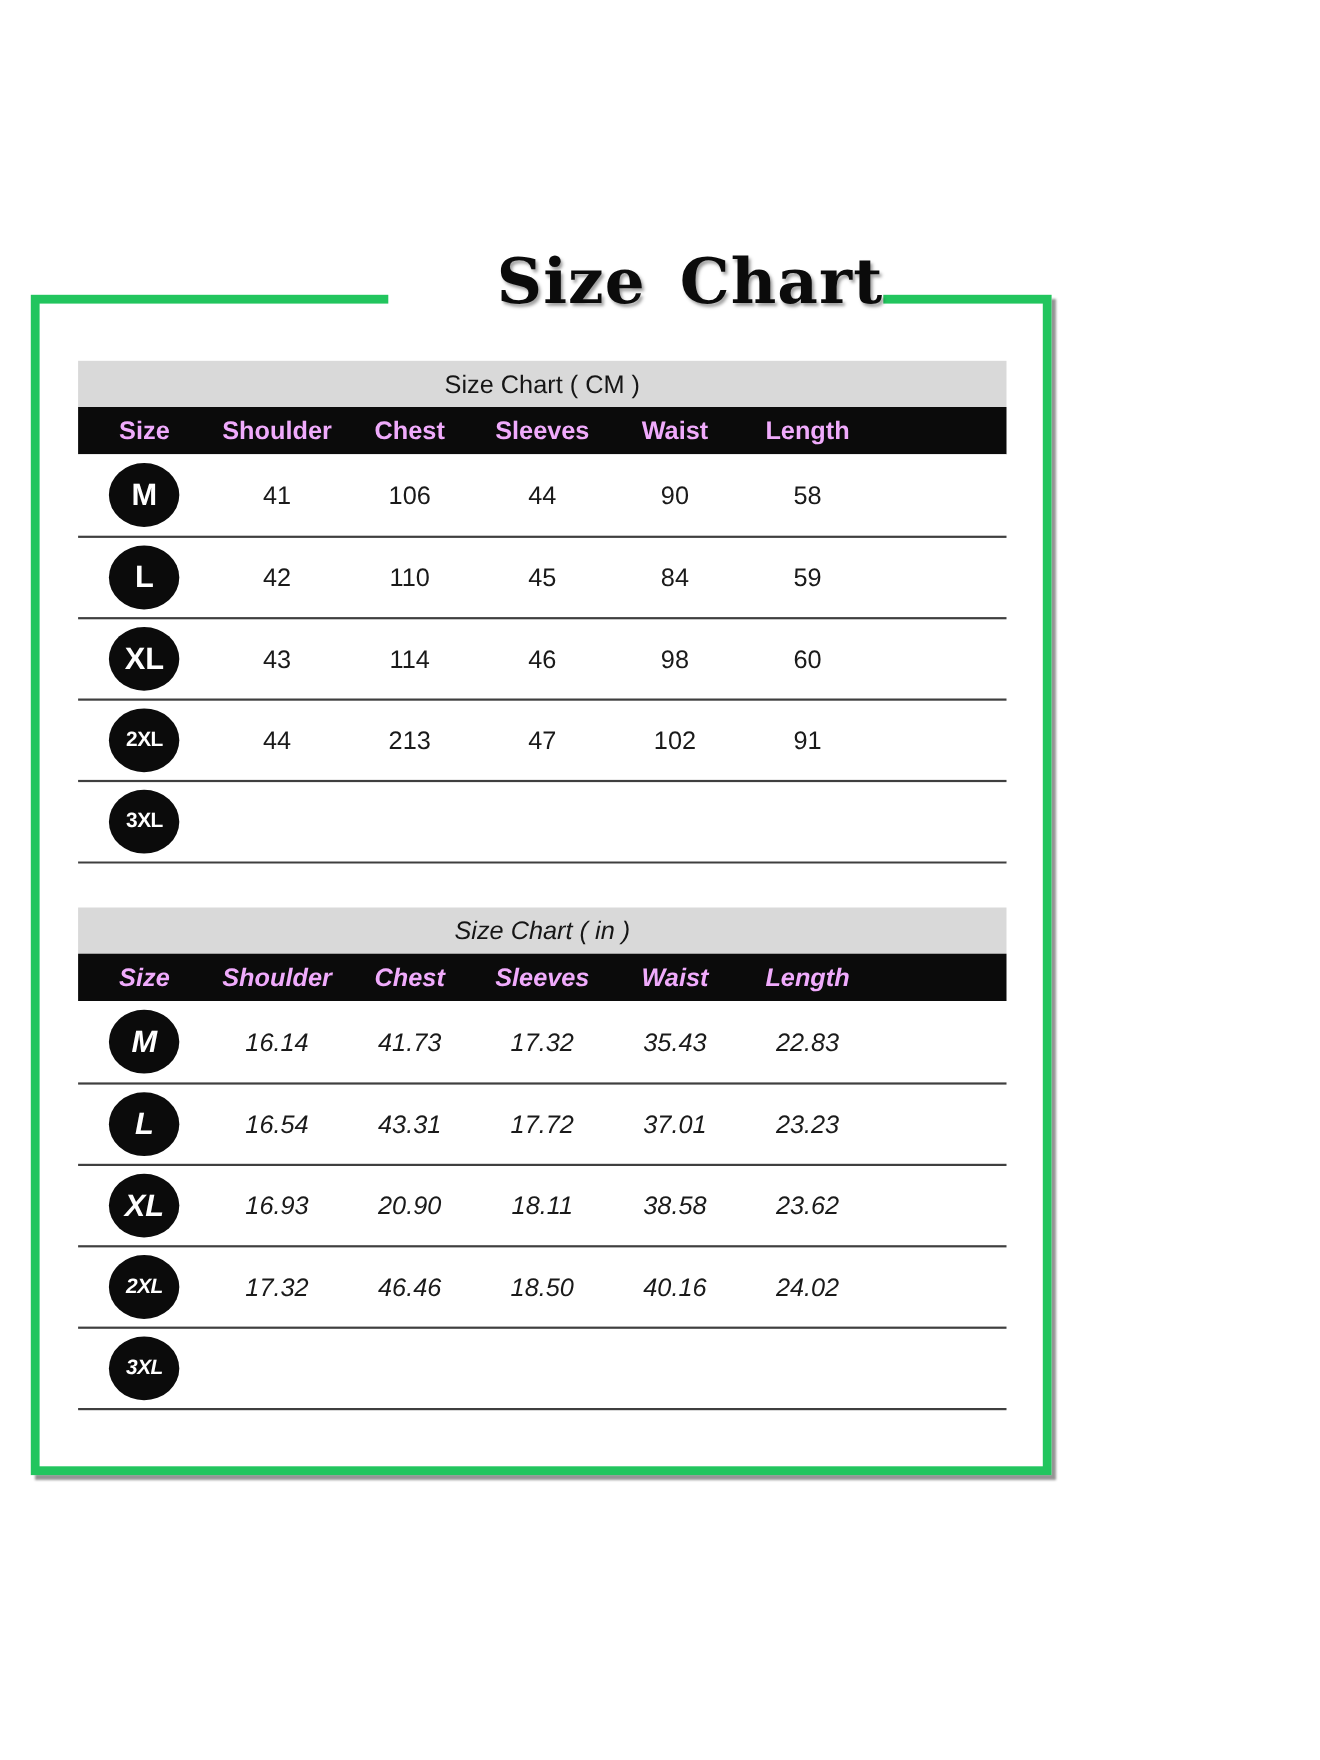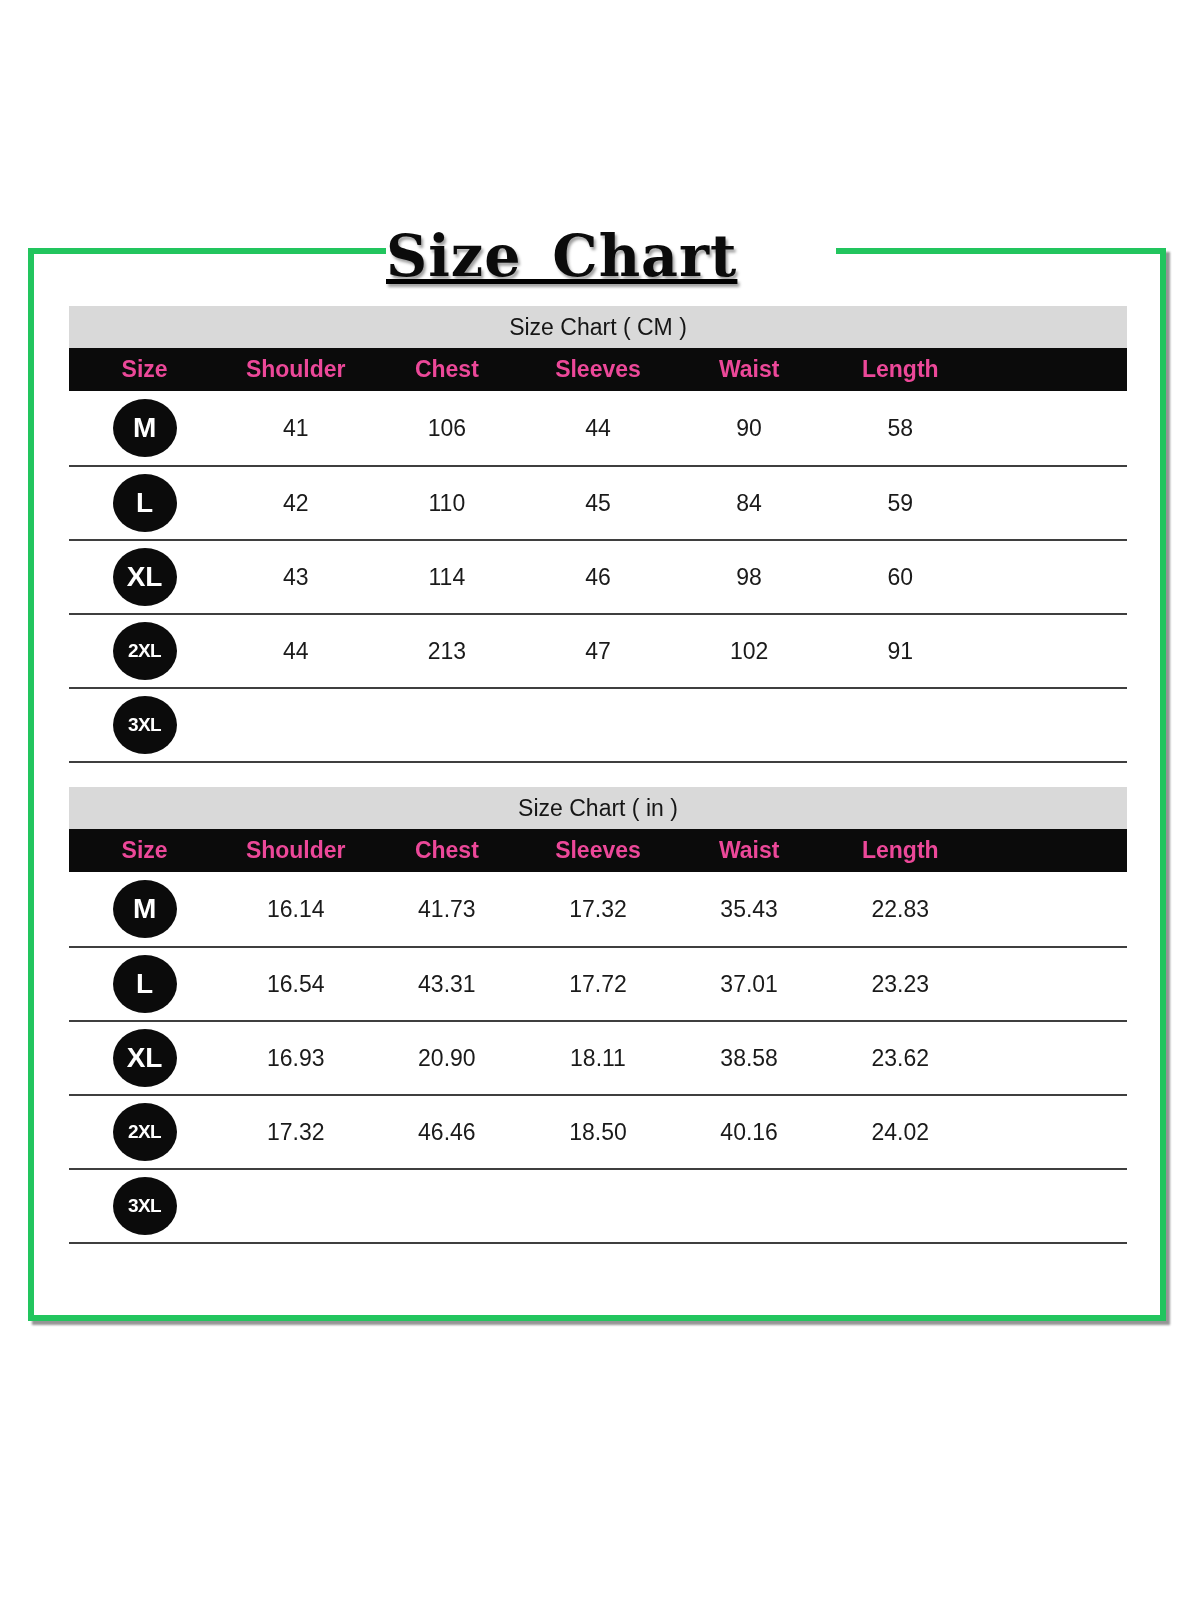--- a/index.html
+++ b/index.html
@@ -8,72 +8,71 @@
     width: 1200px; height: 1600px;
     font-family: "Liberation Sans", sans-serif;
     position: relative;
     overflow: hidden;
   }
   .page { position: absolute; inset: 0; background: #fff; }
 
   
   .frame {
     position: absolute;
-    left: 28px; top: 248px;
-    width: 1138px; height: 1073px;
-    border: 6px solid #22c55e;
+    left: 28px; top: 268px;
+    width: 928px; height: 1073px;
+    border: 8px solid #22c55e;
     background: #fff;
     box-shadow: 4px 4px 2px rgba(20,20,20,0.45);
     padding-top: 52px;
   }
 
   
   .title-plate {
     position: absolute;
-    left: 386px; top: 214px;
+    left: 353px; top: 214px;
     width: 450px; height: 82px;
     background: #ffffff;
-    display: flex; align-items: center; justify-content: flex-start;
+    display: flex; align-items: center; justify-content: flex-end;
     z-index: 3;
-    text-decoration: underline;
   }
   .page-title {
     font-family: "DejaVu Serif", serif;
     font-weight: 700;
     font-size: 57px;
     letter-spacing: 1px;
     word-spacing: 10px;
     color: #0b0b0b;
     text-shadow: 2px 3px 3px rgba(0,0,0,0.38);
     white-space: nowrap;
   }
 
   
   .size-table {
     margin-left: 35px;
     margin-right: 33px;
     border-bottom: 2px solid #3f3f3f;
   }
-  .size-table + .size-table { margin-top: 24px; }
+  .size-table + .size-table { margin-top: 40px; font-style: italic; }
 
   .table-title {
     height: 42px;
     background: #d9d9d9;
     display: flex; align-items: center; justify-content: center;
     font-size: 23px;
     color: #161616;
   }
   .header-row {
     height: 43px;
     background: #0b0b0b;
     display: grid;
     grid-template-columns: repeat(7, 1fr);
     align-items: center;
     text-align: center;
-    color: #ec4899;
+    color: #f0abfc;
     font-weight: 700;
     font-size: 23px;
   }
   .data-row {
     height: 74px;
     display: grid;
     grid-template-columns: repeat(7, 1fr);
     align-items: center;
     text-align: center;
     font-size: 23px;

